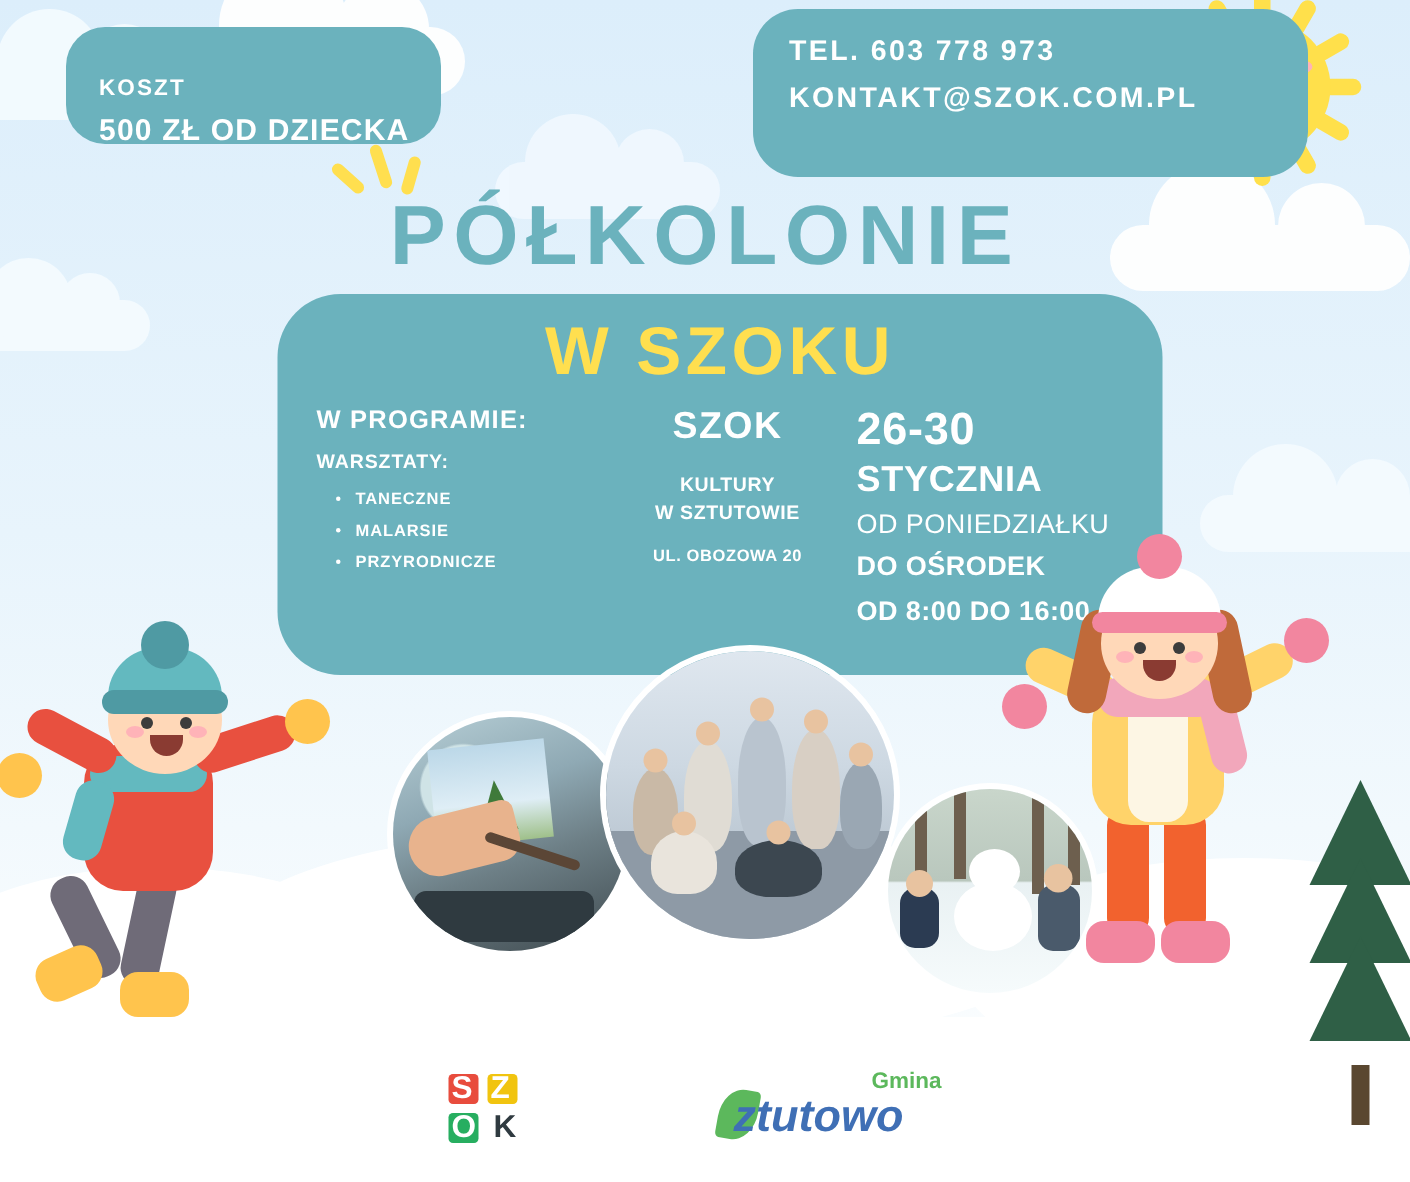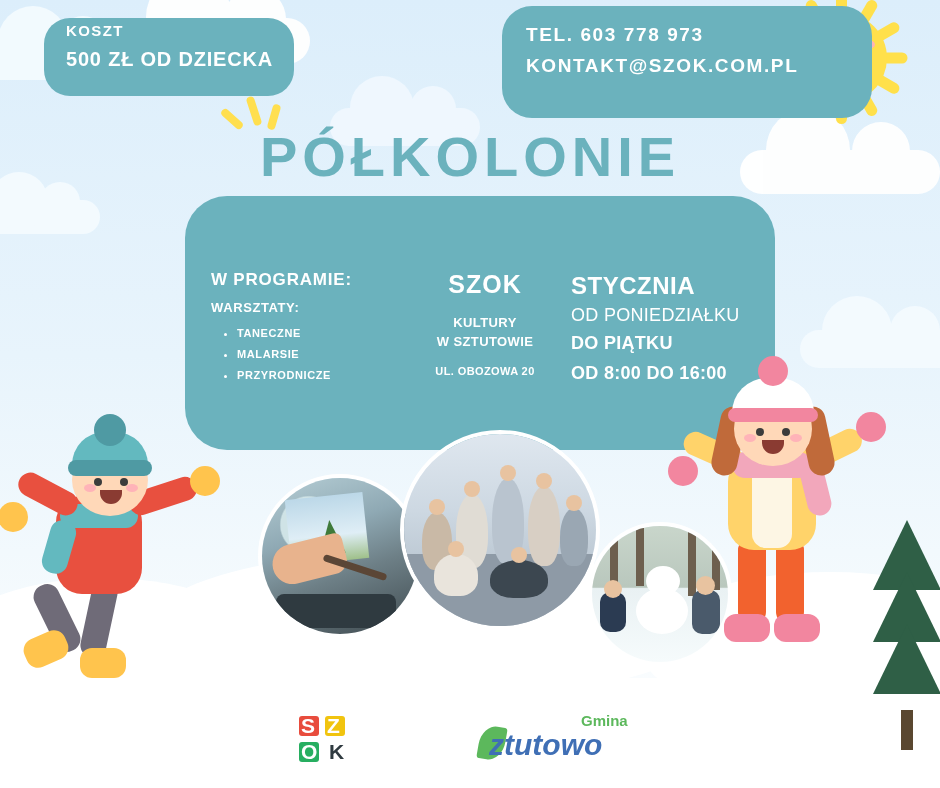--- a/index.html
+++ b/index.html
@@ -143,21 +143,21 @@
     position: absolute;
     background: #6bb2bd;
     border-radius: 26px;
     color: #ffffff;
     font-weight: bold;
     letter-spacing: .5px;
   }
   .chip-cost {
     left: 44px; top: 18px;
     width: 250px; height: 78px;
-    padding: 4px 0 0 22px;
+    padding: 32px 0 0 22px;
     box-sizing: border-box;
   }
   .chip-cost .line1 { font-size: 15px; letter-spacing: 1.4px; }
   .chip-cost .line2 { font-size: 20px; margin-top: 9px; letter-spacing: .8px; }
 
   .chip-signup {
     left: 502px; top: 6px;
     width: 370px; height: 112px;
     padding: 18px 0 0 24px;
     box-sizing: border-box;
@@ -421,20 +421,21 @@
   </div>
 
   <div class="chip chip-signup">
     <div class="l">TEL. 603 778 973</div>
     <div class="l">KONTAKT@SZOK.COM.PL</div>
   </div>
 
   <div class="title-main">PÓŁKOLONIE</div>
 
   <div class="panel">
+    <div class="title-sub">W SZOKU</div>
 
     <div class="cols">
 
       <div class="col-left">
         <div class="hdr">W PROGRAMIE:</div>
         <div class="sub">WARSZTATY:</div>
         <ul>
           <li>TANECZNE</li>
           <li>MALARSIE</li>
           <li>PRZYRODNICZE</li>
@@ -444,23 +445,24 @@
       <div class="col-mid">
         <div class="org">SZOK</div>
         <div class="org-sub">
           <div>KULTURY</div>
           <div>W SZTUTOWIE</div>
         </div>
         <div class="addr">UL. OBOZOWA 20</div>
       </div>
 
       <div class="col-right">
+        <div class="dates">26-30</div>
         <div class="month">STYCZNIA</div>
         <div class="days">OD PONIEDZIAŁKU</div>
-        <div class="days2">DO PIĄTKU</div>
+        <div class="days2">DO OŚRODEK</div>
         <div class="hours">OD 8:00 DO 16:00</div>
       </div>
     </div>
   </div>
 
   <div class="snow-hill hill-1"></div>
   <div class="snow-hill hill-2"></div>
   <div class="snow-hill hill-3"></div>
   <div class="ground-flat"></div>
 

